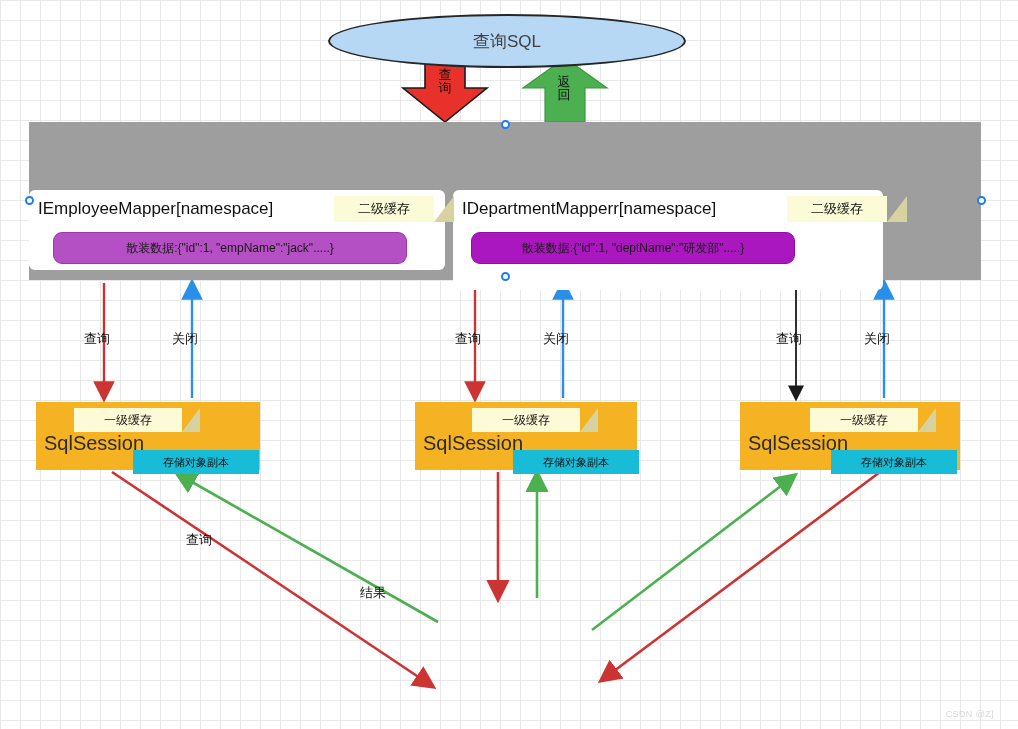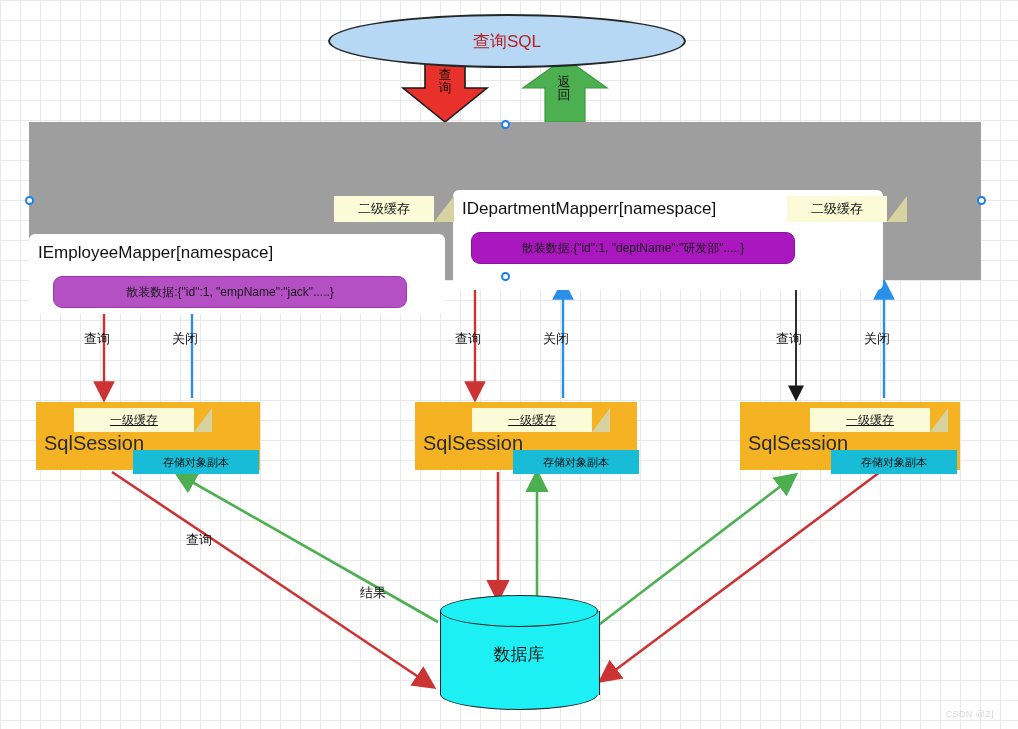--- a/index.html
+++ b/index.html
@@ -42,21 +42,21 @@
     width: 358px; height: 54px;
     background: #b6d8f5;
     border: 2px solid #262626;
     border-radius: 50%;
     display: flex;
     align-items: center;
     justify-content: center;
   }
   .ellipse .lbl {
     font-size: 17px;
-    color: #b91c1c;
+    color: #404040;
   }
 
   
   .block-arrow-label {
     position: absolute;
     font-size: 13px;
     line-height: 1.02;
     color: #111;
     text-align: center;
     width: 16px;
@@ -80,21 +80,21 @@
     z-index: 4;
   }
 
   
   .mapper {
     background: #ffffff;
     border-radius: 6px;
     z-index: 3;
     box-sizing: border-box;
   }
-  .mapper-1 { left: 29px; top: 190px; width: 416px; height: 80px; margin-top: 44px; }
+  .mapper-1 { left: 29px; top: 190px; width: 416px; height: 80px; }
   .mapper-2 { left: 453px; top: 190px; width: 430px; height: 100px; }
   .mapper-title {
     position: absolute;
     left: 9px; top: 9px;
     font-size: 17px;
     color: #111;
     white-space: nowrap;
   }
   .pill {
     position: absolute;
@@ -145,27 +145,26 @@
   .s3 { left: 740px; top: 402px; width: 220px; height: 68px; }
   .session-label {
     position: absolute;
     left: 8px; top: 30px;
     font-size: 20px;
     color: #2b2b2b;
     z-index: 5;
   }
   .note-l1 {
     position: absolute;
-    width: 120px; height: 24px;
+    width: 108px; height: 24px;
     top: 6px;
     background: #fcfbd8;
     display: flex; align-items: center; justify-content: center;
     font-size: 12px; color: #111;
     z-index: 5;
-    text-decoration: underline;
   }
   .note-l1::after {
     content: "";
     position: absolute;
     right: -18px; top: 0;
     width: 0; height: 0;
     border-style: solid;
     border-width: 0 0 24px 18px;
     border-color: transparent transparent #d6d3a0 transparent;
   }
@@ -356,26 +355,20 @@
   <div class="copy-tag c2">存储对象副本</div>
 
   <div class="node session s3"></div>
   <div class="session-label" style="left:748px; top:432px;">SqlSession</div>
   <div class="note-l1 n1-3" style="top:408px;">一级缓存</div>
   <div class="copy-tag c3">存储对象副本</div>
 
   <div class="dlabel" style="left:186px; top:531px;">查询</div>
   <div class="dlabel" style="left:360px; top:584px;">结果</div>
 
-  <div class="node db-wrap">
-    <div class="db-bottom"></div>
-    <div class="db-body"></div>
-    <div class="db-top"></div>
-    <div class="db-label">数据库</div>
-  </div>
 
   <div class="handle" style="left:501px; top:120px;"></div>
   <div class="handle" style="left:501px; top:272px;"></div>
   <div class="handle" style="left:25px; top:196px;"></div>
   <div class="handle" style="left:977px; top:196px;"></div>
 
   <div class="watermark">CSDN @Z]</div>
 
 </div>
 

